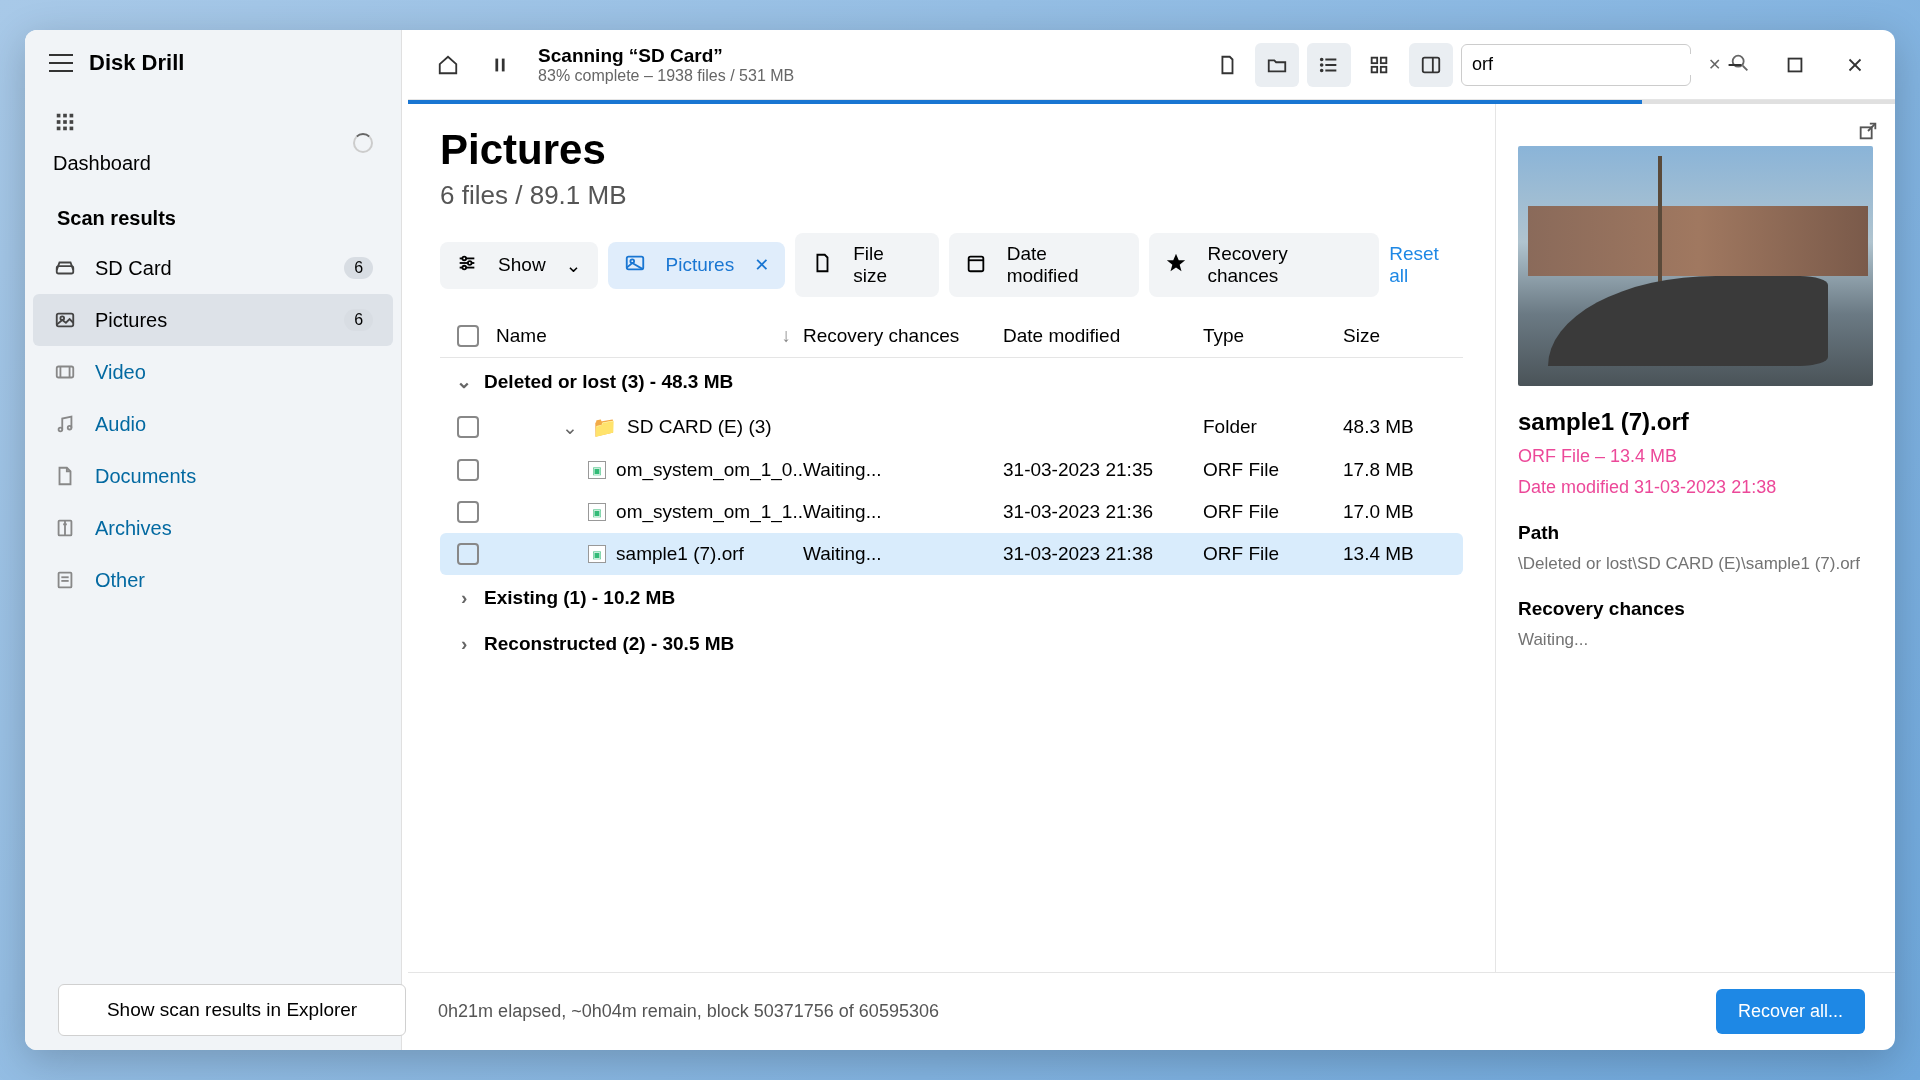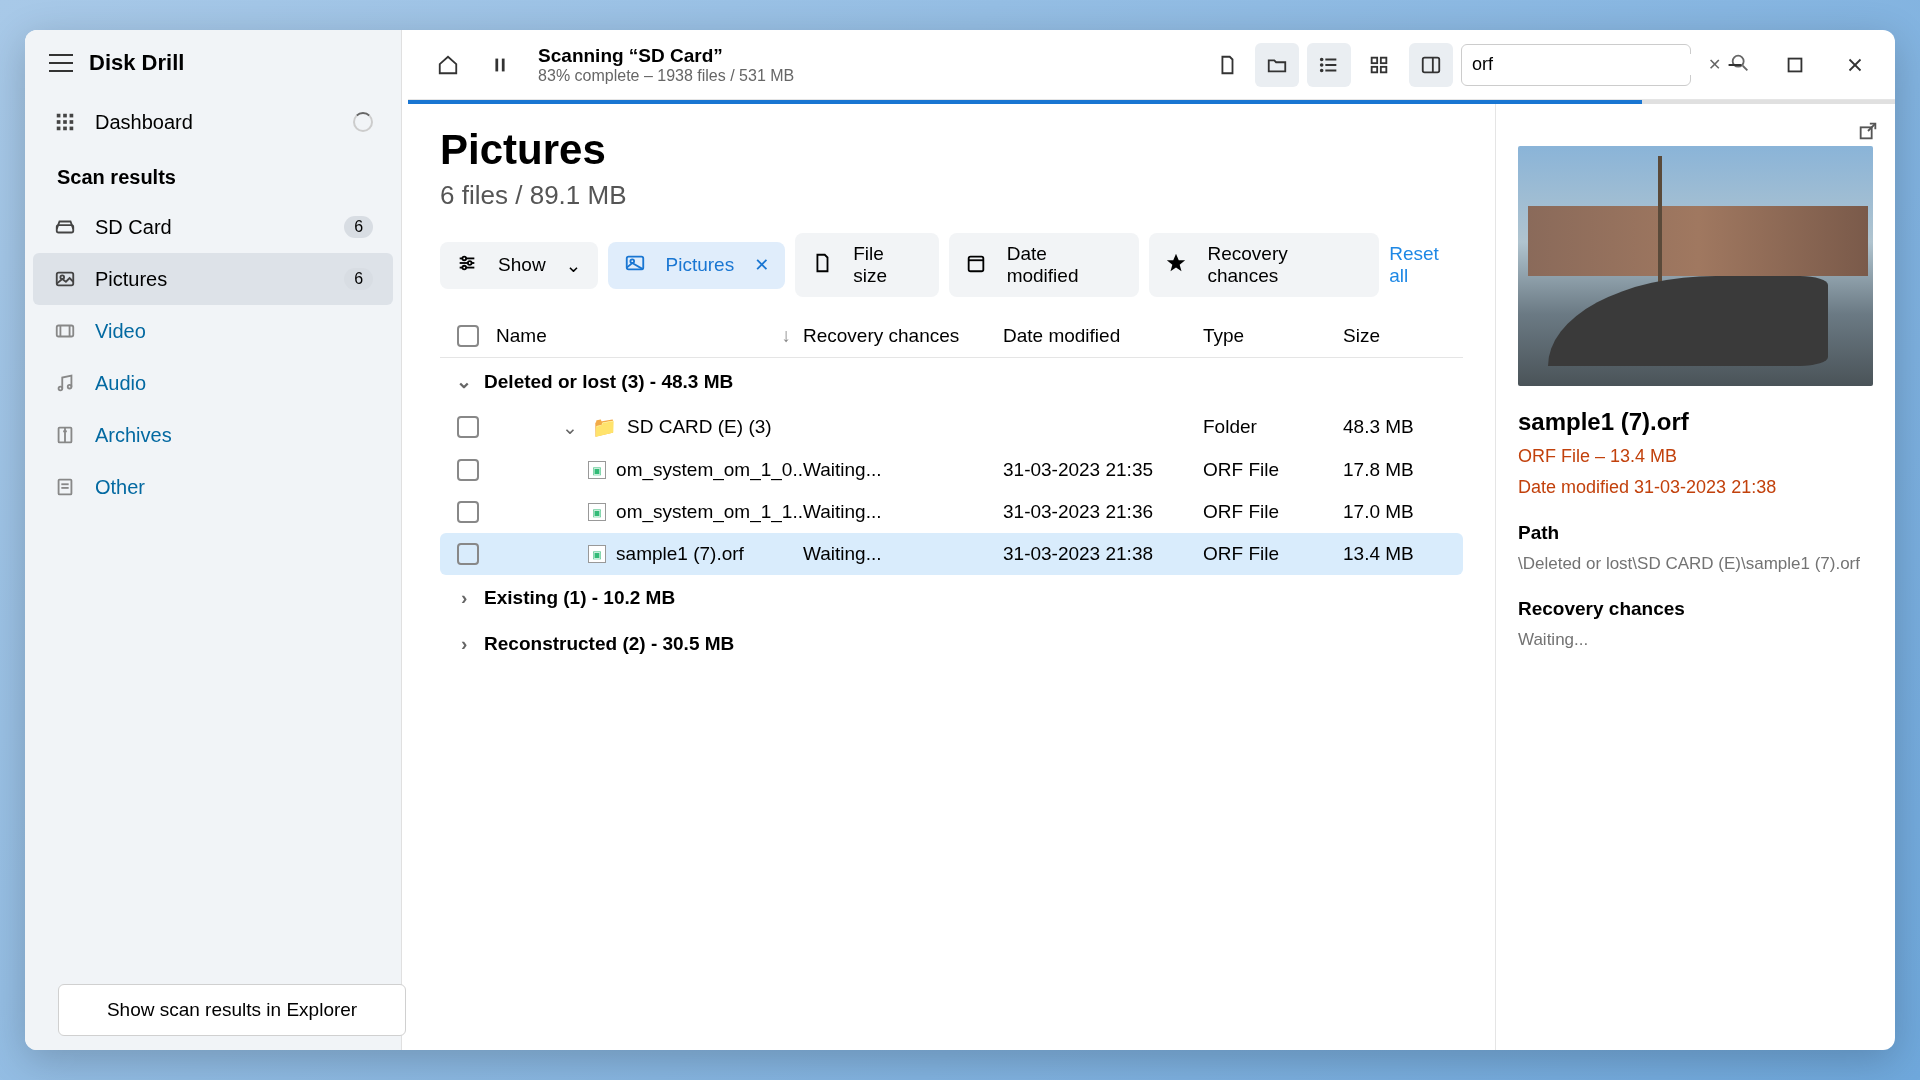--- a/index.html
+++ b/index.html
@@ -11,21 +11,21 @@
 .sidebar-header { display: flex; align-items: center; padding: 20px 24px; gap: 16px; }
 .hamburger { width: 24px; height: 24px; display: flex; flex-direction: column; justify-content: space-around; cursor: pointer; }
 .hamburger span { height: 2px; background: #333; }
 .app-title { font-size: 22px; font-weight: 600; }
 .nav-section { padding: 0 8px; }
 .nav-item { display: flex; align-items: center; padding: 14px 20px; gap: 18px; border-radius: 6px; cursor: pointer; font-size: 20px; }
 .nav-item .icon { width: 24px; height: 24px; display: flex; align-items: center; justify-content: center; color: #444; }
 .nav-item.disabled { color: #0369a1; }
 .nav-item.disabled .icon { color: #888; }
 .dashboard-item { justify-content: space-between; }
-.dashboard-left { display: flex; align-items: flex-end; gap: 18px; }
+.dashboard-left { display: flex; align-items: flex-start; gap: 18px; flex-direction: column; }
 .spinner { width: 20px; height: 20px; border: 2px solid #ccc; border-top-color: #666; border-radius: 50%; animation: spin 1s linear infinite; }
 @keyframes spin { to { transform: rotate(360deg); } }
 .scan-results-label { padding: 18px 24px 12px; font-size: 20px; font-weight: 600; }
 .nav-item.active { background: #dde2e8; font-weight: 500; }
 .nav-item .badge { margin-left: auto; background: #d8dde3; border-radius: 12px; padding: 2px 10px; font-size: 16px; }
 .sidebar-footer { margin-top: auto; padding: 14px; }
 .explorer-btn { width: 100%; background: #fff; border: 1px solid #d0d0d0; border-radius: 6px; padding: 14px; font-size: 19px; cursor: pointer; margin-left: 19px; }
 
 
 .main { flex: 1; display: flex; flex-direction: column; position: relative; padding-left: 6px; }
@@ -74,21 +74,21 @@
 .folder-icon { color: #f4b400; font-size: 20px; }
 .file-icon-img { width: 18px; height: 18px; background: #fff; border: 1px solid #999; display: inline-flex; align-items: center; justify-content: center; font-size: 10px; color: #3b7; }
 
 .preview-panel { width: 400px; border-left: 1px solid #e5e5e5; padding: 22px; display: flex; flex-direction: column; gap: 10px; overflow-y: auto; position: relative; }
 .preview-popout { position: absolute; top: 16px; right: 16px; cursor: pointer; color: #555; }
 .preview-img { width: 100%; height: 240px; background: linear-gradient(180deg, #8ab4d8 0%, #b0c4cf 40%, #6b7a84 70%, #4a5358 100%); border-radius: 2px; margin-top: 20px; position: relative; overflow: hidden; }
 .boat-shape { position: absolute; bottom: 20px; left: 30px; width: 280px; height: 90px; background: #3a3a3a; border-radius: 60% 10% 10% 0 / 100% 10% 10% 0; }
 .mast { position: absolute; bottom: 60px; left: 140px; width: 4px; height: 170px; background: #5a4a3a; }
 .building { position: absolute; bottom: 110px; left: 10px; width: 340px; height: 70px; background: linear-gradient(90deg, #8a6a5a 0%, #a07860 50%, #7a5a4a 100%); }
 .preview-name { font-size: 24px; font-weight: 600; margin-top: 12px; }
-.preview-meta { font-size: 18px; color: #c2410c; }
+.preview-meta { font-size: 18px; color: #ec4899; }
 .preview-section-title { font-size: 19px; font-weight: 600; margin-top: 14px; }
 .preview-section-value { font-size: 17px; color: #737373; }
 
 .bottom-bar { display: flex; align-items: center; padding: 16px 30px; border-top: 1px solid #e5e5e5; font-size: 18px; color: #555; }
 .recover-btn { margin-left: auto; background: #1e88e5; color: #fff; border: none; border-radius: 6px; padding: 12px 22px; font-size: 18px; cursor: pointer; }
 
 svg { width: 22px; height: 22px; }
 </style>
 </head>
 <body>
@@ -159,20 +159,29 @@
       </div>
       <div class="nav-item disabled">
         <span class="icon">
             <svg viewBox="0 0 24 24" fill="none" stroke="currentColor" stroke-width="2">
               <path d="M9 18 V6 L19 4 V16"></path>
               <circle cx="7" cy="18" r="2"></circle>
               <circle cx="17" cy="16" r="2"></circle>
             </svg>
           </span>
         <span>Audio</span>
+      </div>
+      <div class="nav-item disabled">
+        <span class="icon">
+            <svg viewBox="0 0 24 24" fill="none" stroke="currentColor" stroke-width="2">
+              <path d="M6 3 H14 L18 7 V21 H6 Z"></path>
+              <path d="M14 3 V7 H18"></path>
+            </svg>
+          </span>
+        <span>Documents</span>
       </div>
       <div class="nav-item disabled">
         <span class="icon">
             <svg viewBox="0 0 24 24" fill="none" stroke="currentColor" stroke-width="2">
               <rect x="5" y="4" width="14" height="16" rx="1"></rect>
               <line x1="12" y1="4" x2="12" y2="20"></line>
               <line x1="10" y1="8" x2="14" y2="8"></line>
             </svg>
           </span>
         <span>Archives</span>
@@ -428,14 +437,18 @@
         <div class="preview-name">sample1 (7).orf</div>
         <div class="preview-meta">ORF File – 13.4 MB</div>
         <div class="preview-meta">Date modified 31-03-2023 21:38</div>
         <div class="preview-section-title">Path</div>
         <div class="preview-section-value">\Deleted or lost\SD CARD (E)\sample1 (7).orf</div>
         <div class="preview-section-title">Recovery chances</div>
         <div class="preview-section-value">Waiting...</div>
       </div>
     </div>
 
+    <div class="bottom-bar">
+      <span>0h21m elapsed, ~0h04m remain, block 50371756 of 60595306</span>
+      <button class="recover-btn">Recover all...</button>
+    </div>
   </div>
 </div>
 
 </body></html>

